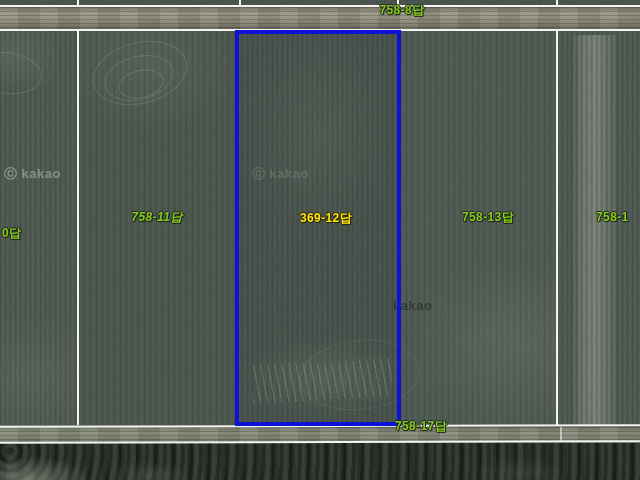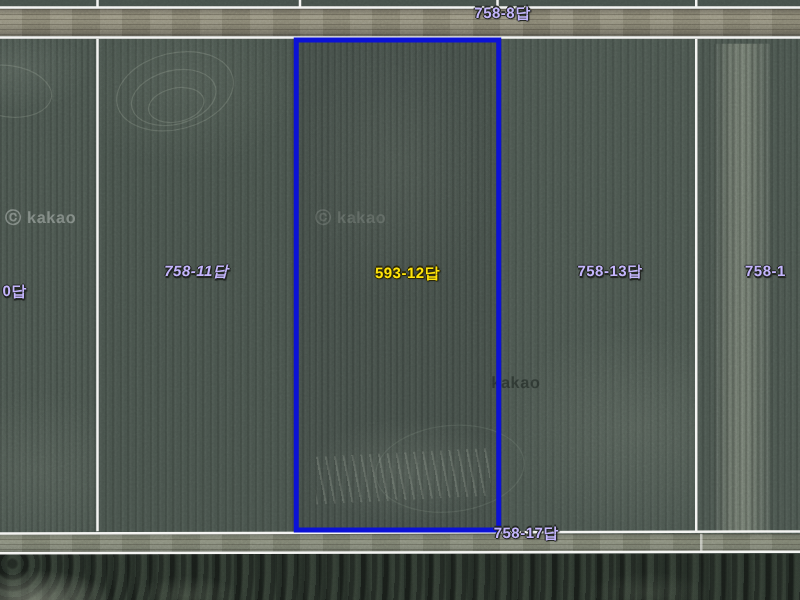--- a/index.html
+++ b/index.html
@@ -94,21 +94,21 @@
 
   
   .selection{
     left:235px;top:30px;width:166px;height:396px;
     border:4px solid #0c12d6;z-index:5;background:transparent;
   }
 
   
   .lbl{
     z-index:6;font-size:12px;font-weight:700;letter-spacing:0.4px;
-    color:#c4b5fd;white-space:nowrap;line-height:14px;
+    color:#84cc16;white-space:nowrap;line-height:14px;
     text-shadow:1px 0 0 rgba(35,38,35,0.95),-1px 0 0 rgba(35,38,35,0.95),
                 0 1px 0 rgba(35,38,35,0.95),0 -1px 0 rgba(35,38,35,0.95),
                 1px 1px 1px rgba(0,0,0,0.6);
   }
   .centered{transform:translateX(-50%);}
   .lbl-top   {left:402px;top:3px;}
   .lbl-left  {left:2px;  top:210px;margin-top:16px;}
   .lbl-11    {left:157px;top:210px;font-style:italic;}
   .lbl-12    {left:326px;top:211px;color:#ffe40a;
     text-shadow:1px 0 0 rgba(45,40,5,0.95),-1px 0 0 rgba(45,40,5,0.95),
@@ -175,18 +175,18 @@
 
   <div class="selection"></div>
 
   <div class="wm wm1">ⓒ kakao</div>
   <div class="wm wm2">ⓒ kakao</div>
   <div class="wm wm3">kakao</div>
 
   <div class="lbl centered lbl-top">758-8답</div>
   <div class="lbl lbl-left">0답</div>
   <div class="lbl centered lbl-11">758-11답</div>
-  <div class="lbl centered lbl-12">593-12답</div>
+  <div class="lbl centered lbl-12">369-12답</div>
   <div class="lbl centered lbl-13">758-13답</div>
   <div class="lbl lbl-right">758-1</div>
   <div class="lbl centered lbl-bottom">758-17답</div>
 
 </div>
 
 </body></html>

